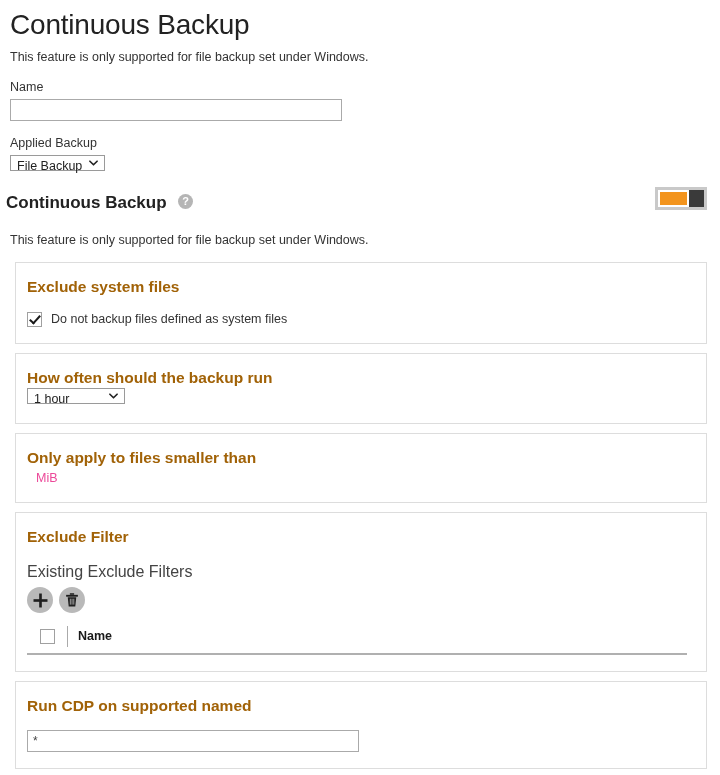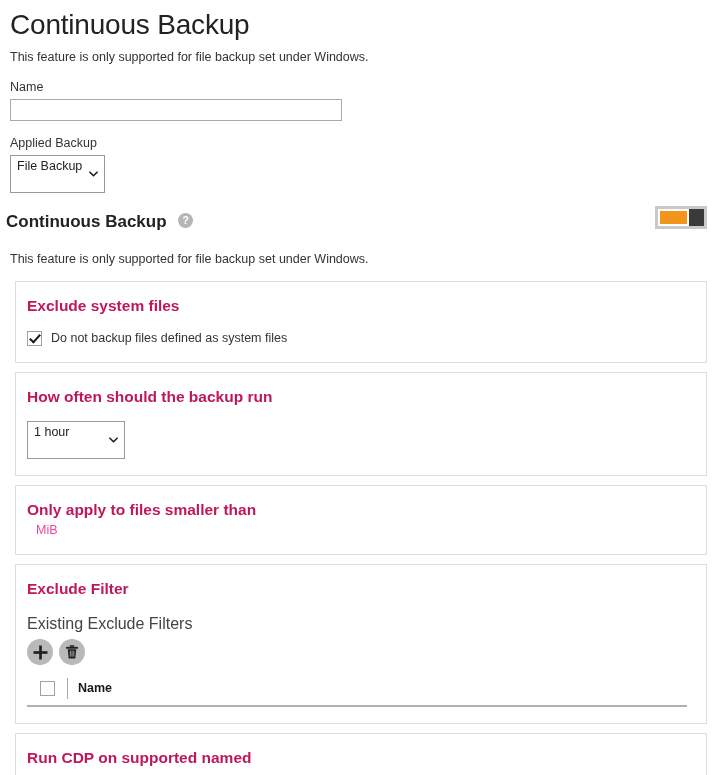--- a/index.html
+++ b/index.html
@@ -57,21 +57,21 @@
   }
 
   
   .sel-wrap {
     display: inline-block;
     position: relative;
     margin-left: 10px;
   }
   .sel {
     box-sizing: border-box;
-    height: 38px;
+    height: 16px;
     border: 1px solid #9a9a9a;
     background: #ffffff;
     font-family: "Liberation Sans", sans-serif;
     font-size: 12.5px;
     color: #222222;
     padding: 0 22px 0 6px;
     line-height: 20px;
     position: relative;
     white-space: nowrap;
   }
@@ -177,21 +177,21 @@
     margin: 0 13px 0 15px;
     border: 1px solid #dddddd;
     background: #ffffff;
     padding: 14px 0 16px 0;
     position: relative;
   }
   .panel + .panel { margin-top: 9px; }
   .panel-title {
     font-size: 15.5px;
     font-weight: bold;
-    color: #be185d;
+    color: #a16207;
     padding: 0 0 0 11px;
     line-height: 20px;
   }
   .panel-body { padding: 0 0 0 11px; }
 
   
   .cbx-row {
     display: flex;
     align-items: flex-start;
     margin-top: 15px;
@@ -216,21 +216,21 @@
     border-width: 0 2.4px 2.4px 0;
     transform: rotate(42deg);
   }
   .cbx-label {
     font-size: 12.5px;
     color: #333333;
     margin-left: 9px;
     line-height: 15px;
   }
 
-  .mt14 { margin-top: 14px; }
+  .mt14 { }
   .unit {
     font-size: 12.5px;
     color: #ec4899;
     margin-left: 9px;
     vertical-align: middle;
   }
 
   
   .sub-label {
     font-size: 16px;

